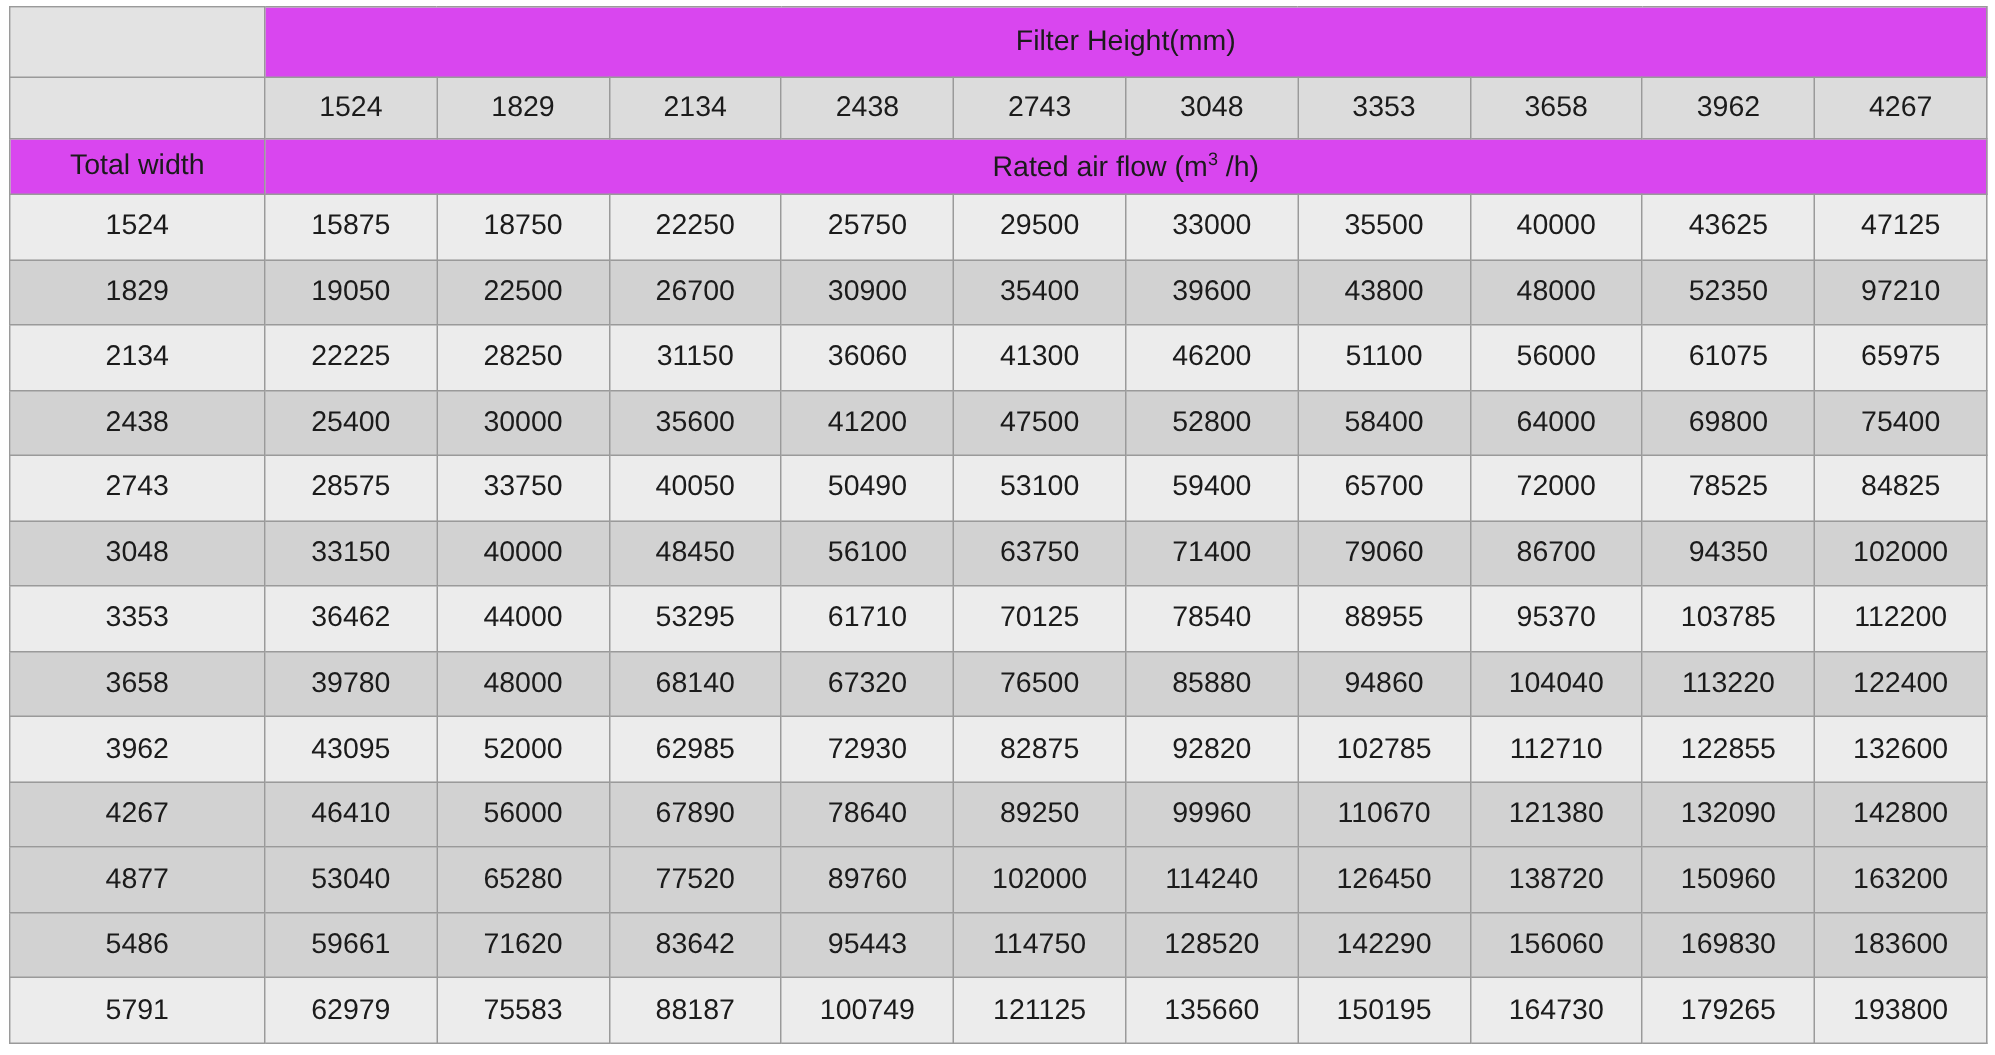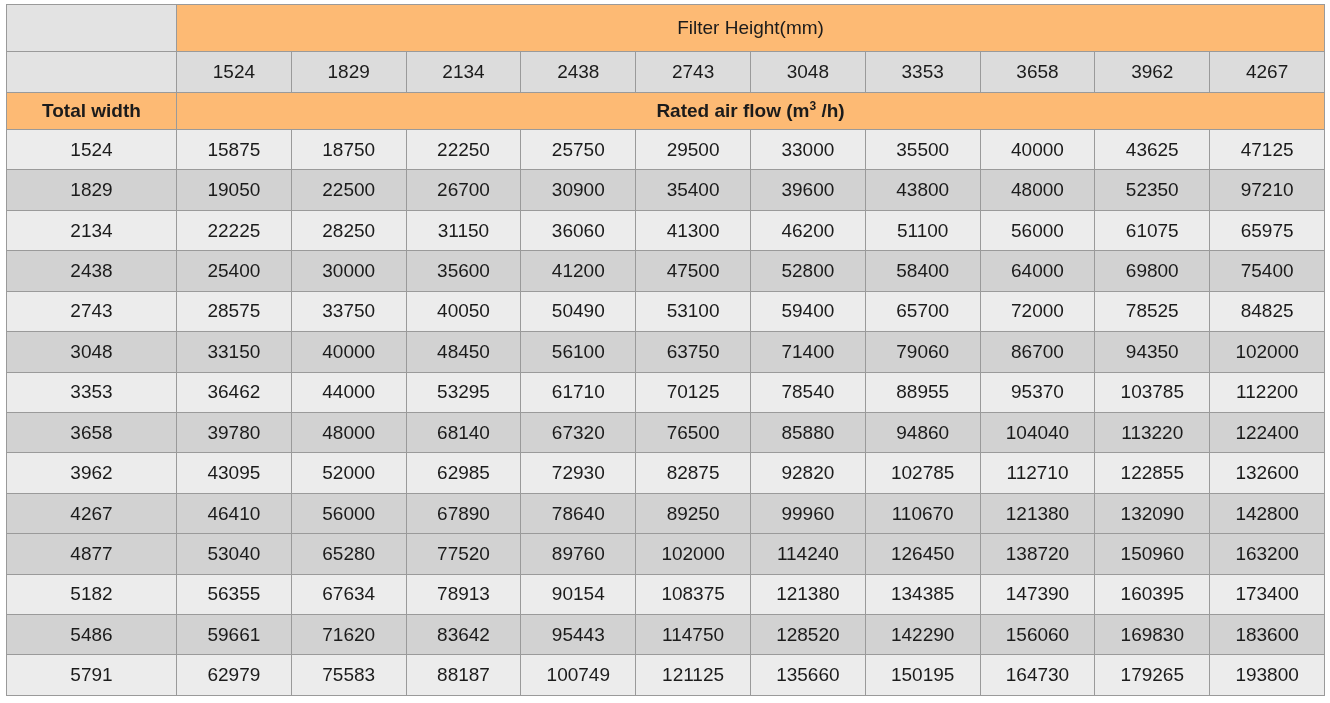--- a/index.html
+++ b/index.html
@@ -34,40 +34,40 @@
     font-size: 19px;
     color: #1b1b1b;
     padding: 0;
     white-space: nowrap;
   }
   
   col.c-first { width: 170px; }
   col.c-data  { width: 114.8px; }
 
   .hdr-blue {
-    background: #fdba74;
+    background: #d946ef;
     color: #ffffff;
     font-size: 20px;
   }
   .hdr-grey {
     background: #dcdcdc;
     color: #1b1b1b;
   }
   .hdr-blank {
     background: #e3e3e3;
   }
   .row-light td { background: #ececec; }
   .row-dark td  { background: #d2d2d2; }
   .sup {
     font-size: 12px;
     vertical-align: super;
   }
   tr.hdr-row1 td { height: 46px; }
   tr.hdr-row2 td { height: 40px; }
-  tr.hdr-row3 td { height: 36px; font-weight: bold; }
+  tr.hdr-row3 td { height: 36px; }
   tbody tr td { height: 33.5px; }
 </style>
 </head>
 <body>
 
 <div id="table-wrap">
   <table class="spec">
     <colgroup>
       <col class="c-first">
       <col class="c-data">
@@ -241,33 +241,20 @@
           <td>65280</td>
           <td>77520</td>
           <td>89760</td>
           <td>102000</td>
           <td>114240</td>
           <td>126450</td>
           <td>138720</td>
           <td>150960</td>
           <td>163200</td>
         </tr>
-        <tr class="row-light">
-          <td>5182</td>
-          <td>56355</td>
-          <td>67634</td>
-          <td>78913</td>
-          <td>90154</td>
-          <td>108375</td>
-          <td>121380</td>
-          <td>134385</td>
-          <td>147390</td>
-          <td>160395</td>
-          <td>173400</td>
-        </tr>
         <tr class="row-dark">
           <td>5486</td>
           <td>59661</td>
           <td>71620</td>
           <td>83642</td>
           <td>95443</td>
           <td>114750</td>
           <td>128520</td>
           <td>142290</td>
           <td>156060</td>

